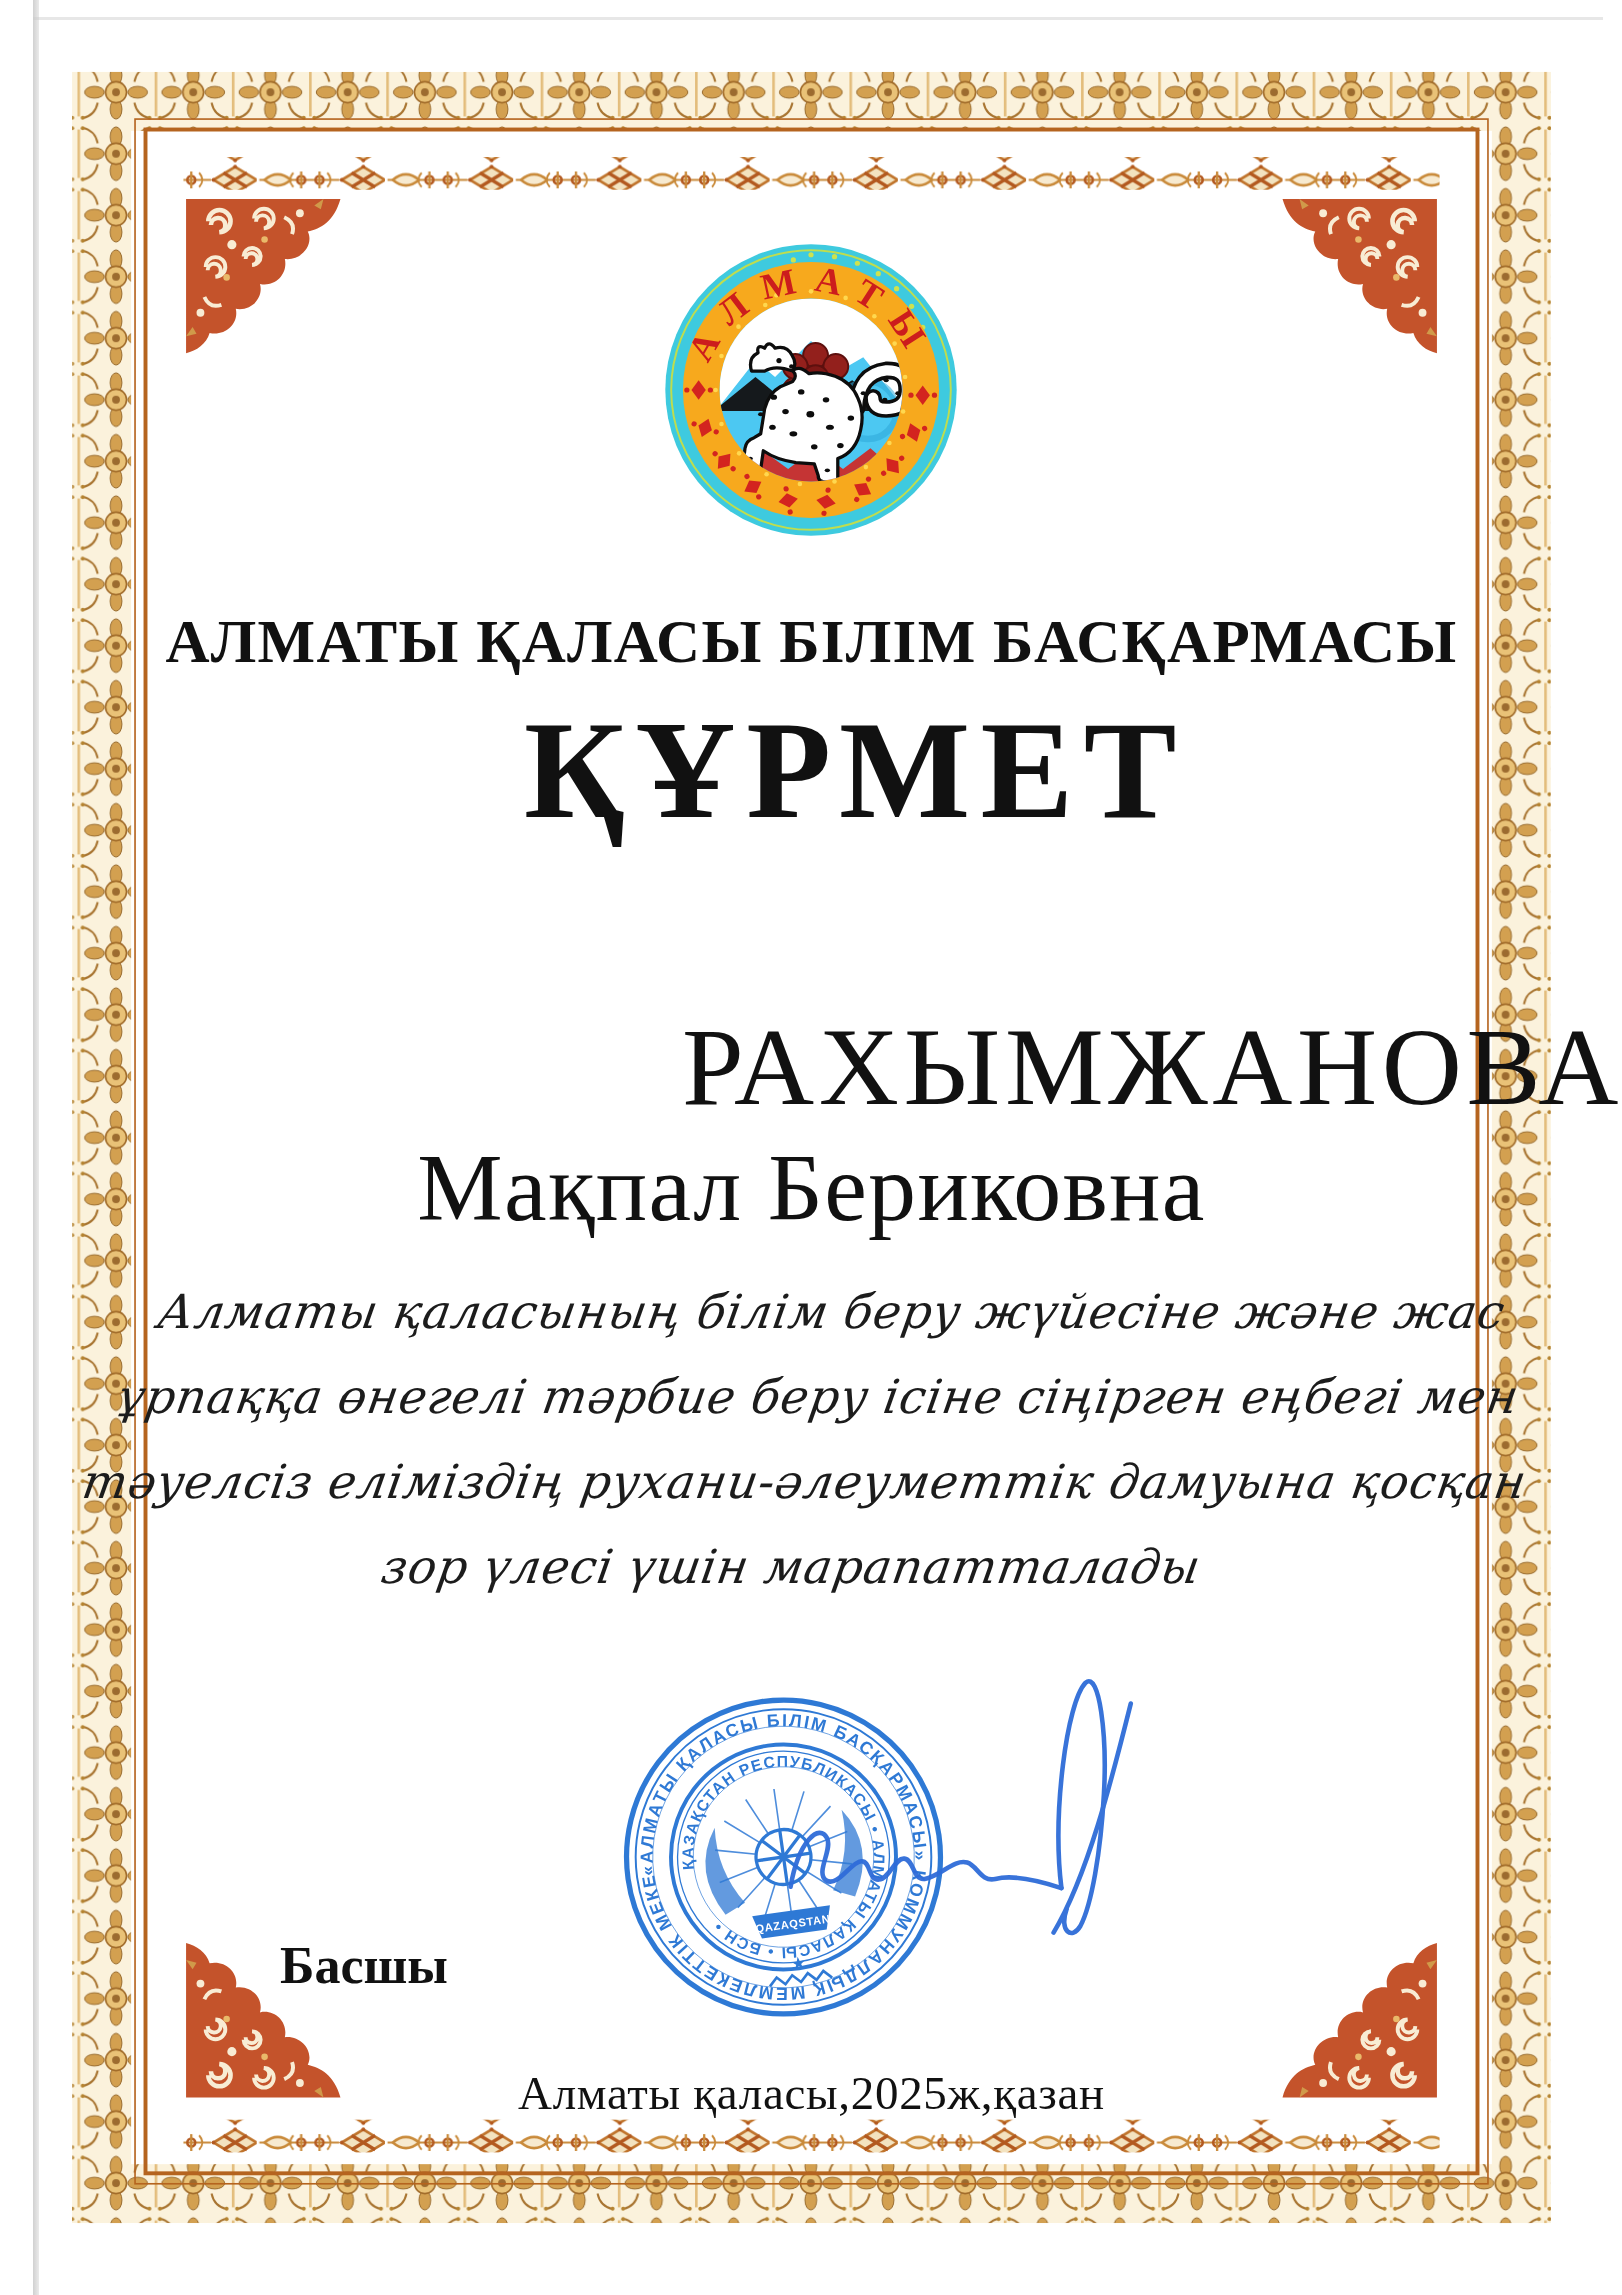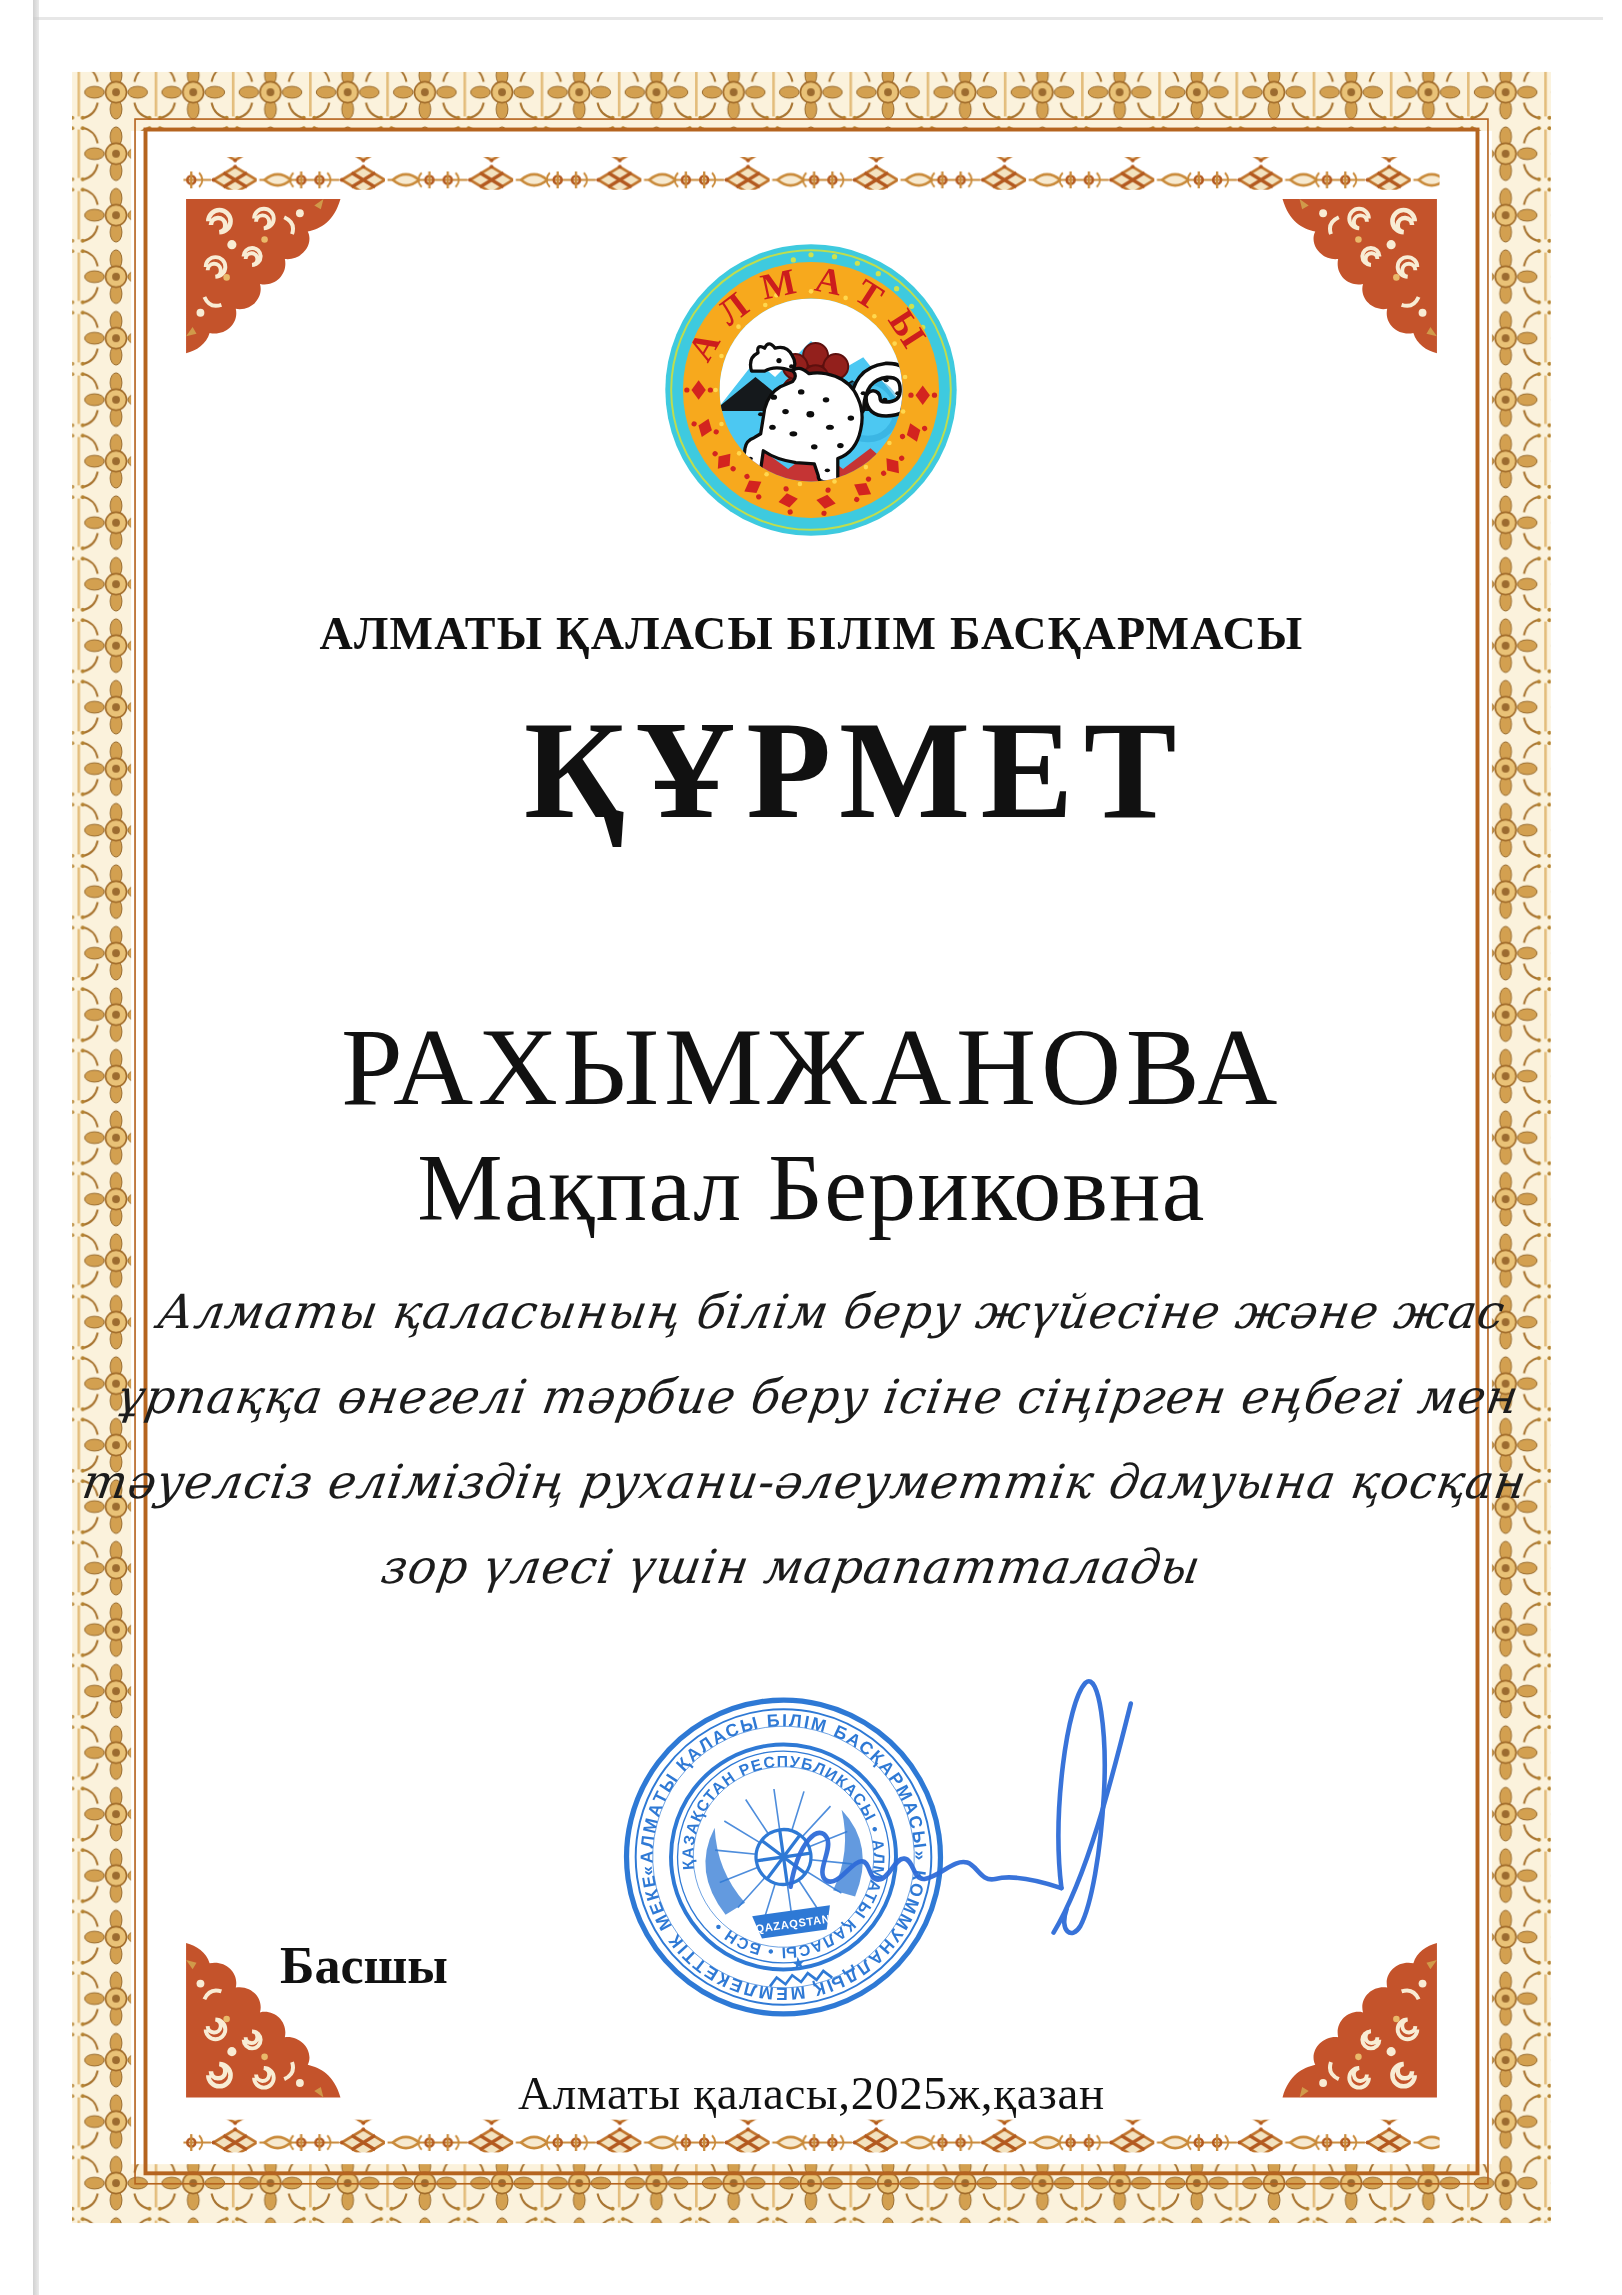--- a/index.html
+++ b/index.html
@@ -6,24 +6,24 @@
   .page{
     position:relative;width:1623px;height:2295px;background:#ffffff;
     overflow:hidden;font-family:"Liberation Serif", serif;color:#111;
   }
   .abs{position:absolute;}
   .ctr{position:absolute;left:0;width:100%;text-align:center;white-space:nowrap;}
   .scan-edge-left{position:absolute;left:33px;top:0;width:5.9px;height:100%;
     background:linear-gradient(to right,#ababab,#d9d9d9);opacity:.55;}
   .scan-edge-top{position:absolute;left:33px;top:17px;width:1570px;height:3.3px;
     background:#c9c9c9;opacity:.45;}
-  .org-name{top:607px;font-size:46px;font-weight:bold;letter-spacing:1.3px;}
+  .org-name{top:607px;font-size:61px;font-weight:bold;letter-spacing:1.3px;}
   .title-1{top:701px;font-size:139px;font-weight:bold;letter-spacing:10.5px;line-height:1;margin-left:44px;}
   .title-2{top:840px;font-size:139px;font-weight:bold;letter-spacing:3.3px;line-height:1;}
-  .surname{top:1011px;font-size:111px;font-weight:normal;letter-spacing:4.6px;line-height:1;}
+  .surname{top:1011px;font-size:111px;font-weight:normal;letter-spacing:4.6px;line-height:1;text-align:right;}
   .givenname{top:1140px;font-size:96px;font-weight:normal;letter-spacing:1.3px;line-height:1;}
   .body-text{
     top:1269px;font-size:47px;font-style:italic;color:#1c1c1c;
     font-family:"DejaVu Serif", serif;line-height:85px;
     transform:skewX(-9deg);letter-spacing:0.7px;
   }
   .signer-role{left:280px;top:1936px;font-size:52px;font-weight:bold;position:absolute;}
   .signer-name{left:1140px;top:1835px;font-size:51px;font-weight:bold;position:absolute;}
   .date-line{top:2066px;font-size:47px;letter-spacing:0.7px;}
   .seal-wrap{left:620px;top:1690px;position:absolute;}

